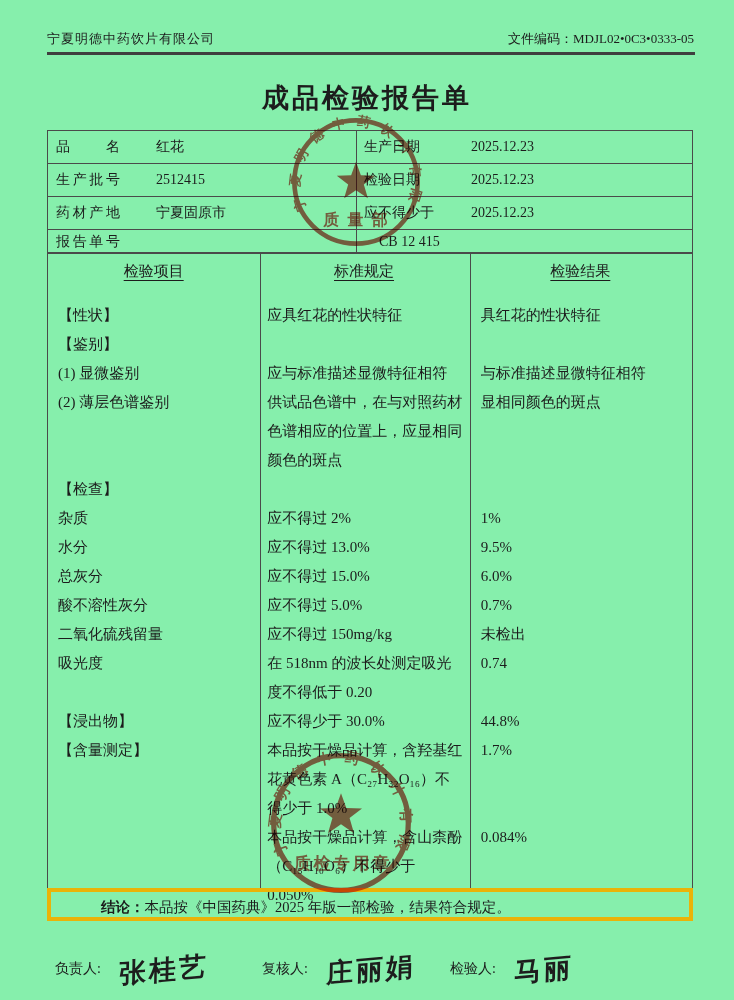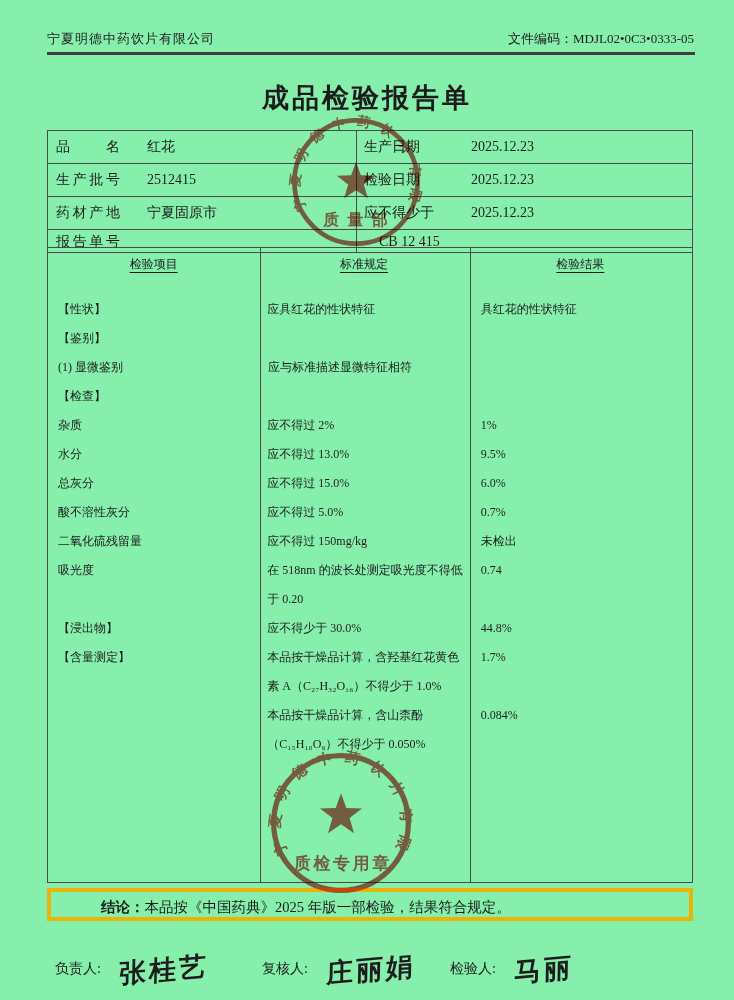--- a/index.html
+++ b/index.html
@@ -19,28 +19,28 @@
   .info-table{position:absolute;left:47px;top:130px;width:646px;height:123px;
     border:1px solid #4a4a4a;box-sizing:border-box;font-size:14px;}
   .info-divider{position:absolute;left:308px;top:0;bottom:0;width:1px;background:#4a4a4a;}
   .info-row{display:flex;box-sizing:border-box;border-bottom:1px solid #4a4a4a;}
   .info-row:last-child{border-bottom:none;}
   .info-row .half{display:flex;align-items:center;box-sizing:border-box;gap:15px;}
   .info-row .half.left{width:308px;padding-left:8px;}
   .info-row .half.right{width:336px;padding-left:8px;}
   .ilabel{display:inline-block;width:64px;text-align:justify;text-align-last:justify;}
   .ilabel:empty{width:0;}
-  .ivalue{margin-left:12px;text-align:center;}
+  .ivalue{margin-left:21px;text-align:center;}
   .rlabel{display:inline-block;width:82px;}
   .rlabel:empty{width:0;}
   .rvalue{margin-left:10px;}
   .rlabel:empty + .rvalue{margin-left:0;}
   
-  .main-table{position:absolute;left:47px;top:247px;width:646px;height:636px;
-    border:1px solid #4a4a4a;box-sizing:border-box;font-size:12px;}
+  .main-table{position:absolute;left:47px;top:253px;width:646px;height:636px;
+    border:1px solid #4a4a4a;box-sizing:border-box;font-size:15px;}
   .colb{position:absolute;top:0;bottom:0;width:1px;background:#4a4a4a;}
   .colb.b1{left:212px;} .colb.b2{left:422px;}
   .mt-header{display:flex;padding-top:8px;height:47px;box-sizing:border-box;}
   .mt-header div{text-align:center;text-decoration:underline;text-underline-offset:4px;}
   .mt-header .h1{width:212px;} .mt-header .h2{width:210px;} .mt-header .h3{width:224px;}
   .m-row{display:flex;line-height:29px;}
   .m-row .c1{width:212px;padding-left:10px;box-sizing:border-box;}
   .m-row .c2{width:210px;padding-left:8px;padding-right:4px;box-sizing:border-box;}
   .m-row .c3{width:224px;padding-left:12px;box-sizing:border-box;}
   
@@ -137,22 +137,28 @@
 
   <div class="m-row">
     <div class="c1">【鉴别】</div>
     <div class="c2"></div>
     <div class="c3"></div>
   </div>
 
   <div class="m-row">
     <div class="c1">(1) 显微鉴别</div>
     <div class="c2">应与标准描述显微特征相符</div>
-  </div>
-
+    <div class="c3">与标准描述显微特征相符</div>
+  </div>
+
+  <div class="m-row">
+    <div class="c1">(2) 薄层色谱鉴别</div>
+    <div class="c2">供试品色谱中，在与对照药材色谱相应的位置上，应显相同颜色的斑点</div>
+    <div class="c3">显相同颜色的斑点</div>
+  </div>
 
   <div class="m-row">
     <div class="c1">【检查】</div>
     <div class="c2"></div>
     <div class="c3"></div>
   </div>
 
   <div class="m-row">
     <div class="c1">杂质</div>
     <div class="c2">应不得过 2%</div>

